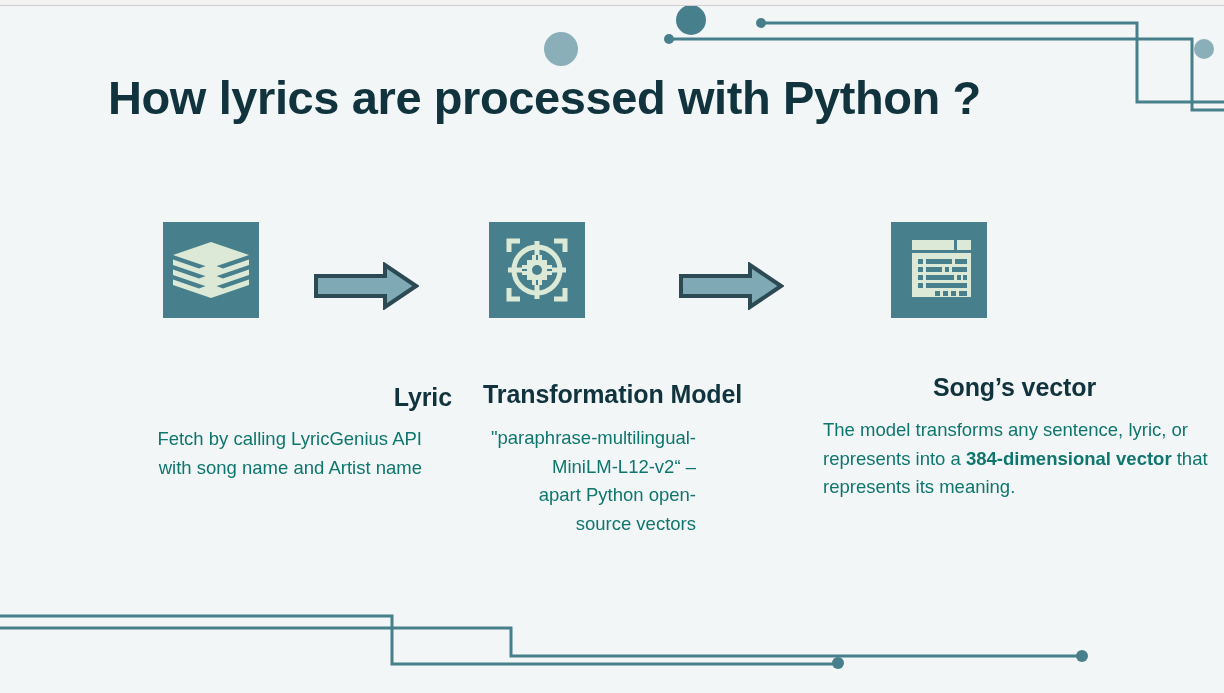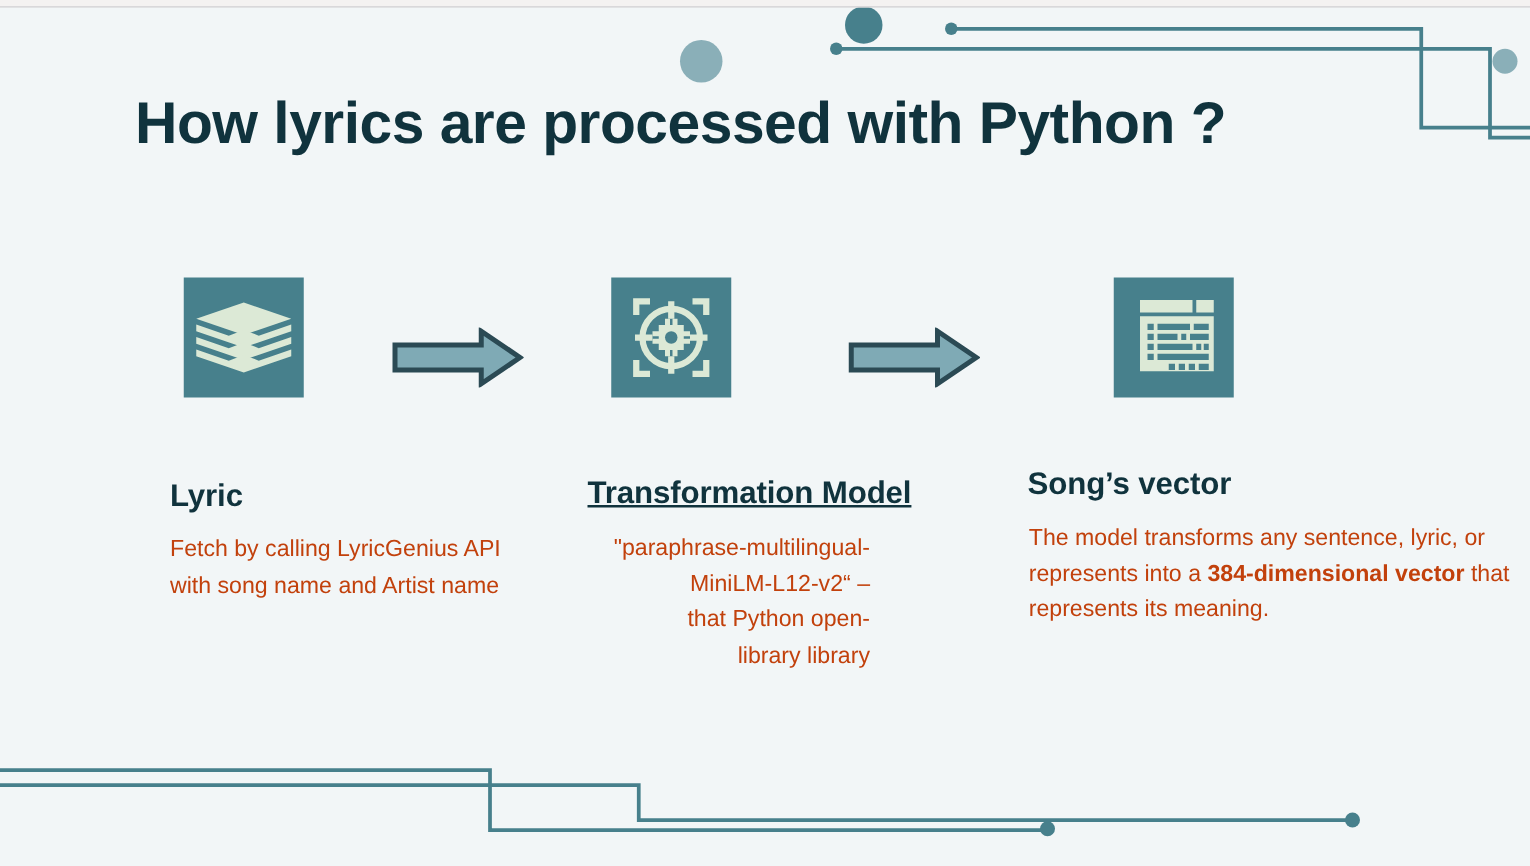--- a/index.html
+++ b/index.html
@@ -52,21 +52,21 @@
     color: #10333d;
     z-index: 10;
     white-space: nowrap;
   }
 
   
   .col {
     position: absolute;
     z-index: 10;
   }
-  .col-1 { left: 136px; top: 222px; width: 300px; }
+  .col-1 { left: 152px; top: 222px; width: 300px; text-align: right; }
   .col-2 { left: 452px; top: 222px; width: 300px; }
   .col-3 { left: 822px; top: 222px; width: 385px; }
 
   .icon-box {
     width: 96px;
     height: 96px;
     background: #47808c;
     display: block;
   }
   .col-1 .icon-box { margin-left: 11px; }
@@ -76,27 +76,27 @@
   .icon-box svg { display: block; }
 
   .col-head {
     font-size: 25px;
     font-weight: 700;
     color: #10333d;
     letter-spacing: -0.1px;
     white-space: nowrap;
   }
   .col-1 .col-head { margin-top: 65px; }
-  .col-2 .col-head { margin-top: 62px; margin-left: 18px; text-decoration: underline; }
-  .col-3 .col-head { margin-top: 55px; margin-left: 0; }
+  .col-2 .col-head { margin-top: 62px; margin-left: 31px; }
+  .col-3 .col-head { margin-top: 55px; margin-left: 0; text-align: center; }
 
   .col-body {
     font-size: 18.5px;
     line-height: 28.5px;
-    color: #c2410c;
+    color: #0f766e;
     margin-top: 13px;
   }
   .col-1 .col-body { width: 270px; }
   .col-2 .col-body { width: 250px; text-align: right; margin-left: -6px; margin-top: 15px; }
   .col-3 .col-body { width: 385px; margin-top: 14px; margin-left: 1px; }
   .col-body b { font-weight: 700; text-align: center; }
 
   
   .arrow {
     position: absolute;
@@ -181,22 +181,22 @@
           <rect x="57" y="49" width="6" height="4"></rect>
           <rect x="38" y="38" width="20" height="20"></rect>
         </g>
         <circle cx="48" cy="48" r="5" fill="#47808c"></circle>
       </svg>
     </div>
     <div class="col-head">Transformation Model</div>
     <div class="col-body">
       <span>"paraphrase-multilingual-</span><br>
       <span>MiniLM-L12-v2“ –</span><br>
-      <span>that Python open-</span><br>
-      <span>library library</span>
+      <span>apart Python open-</span><br>
+      <span>source vectors</span>
     </div>
   </div>
 
   <div class="col col-3">
     <div class="icon-box">
       <svg width="96" height="96" viewBox="0 0 96 96" xmlns="http://www.w3.org/2000/svg">
         <rect x="21" y="18" width="42" height="10" fill="#dce9d6"></rect>
         <rect x="66" y="18" width="14" height="10" fill="#dce9d6"></rect>
         <rect x="21" y="31" width="59" height="44" fill="#dce9d6"></rect>
         <g fill="#47808c">

